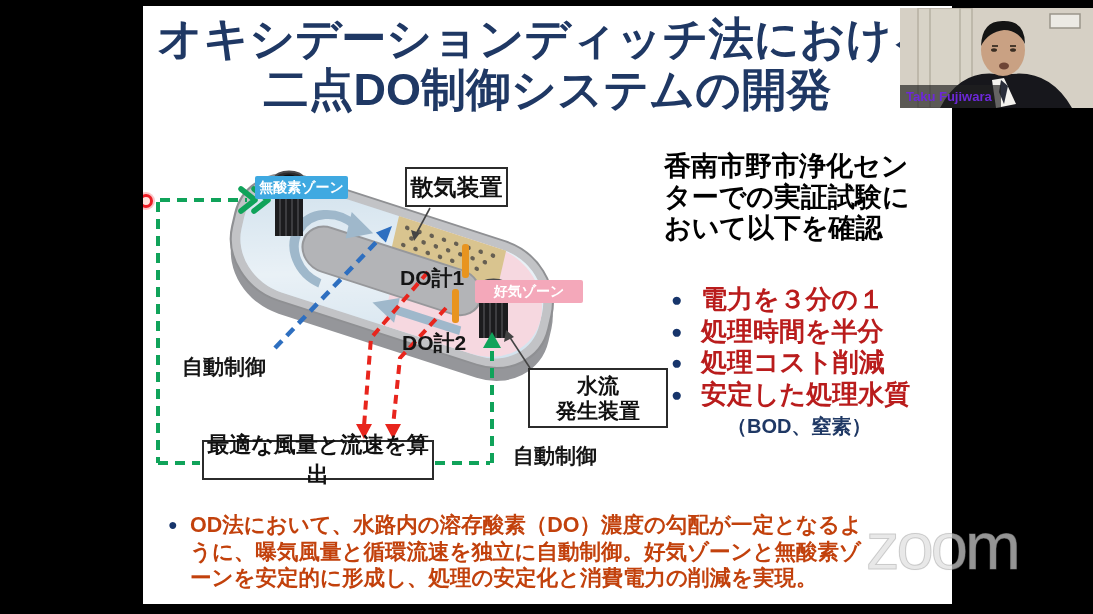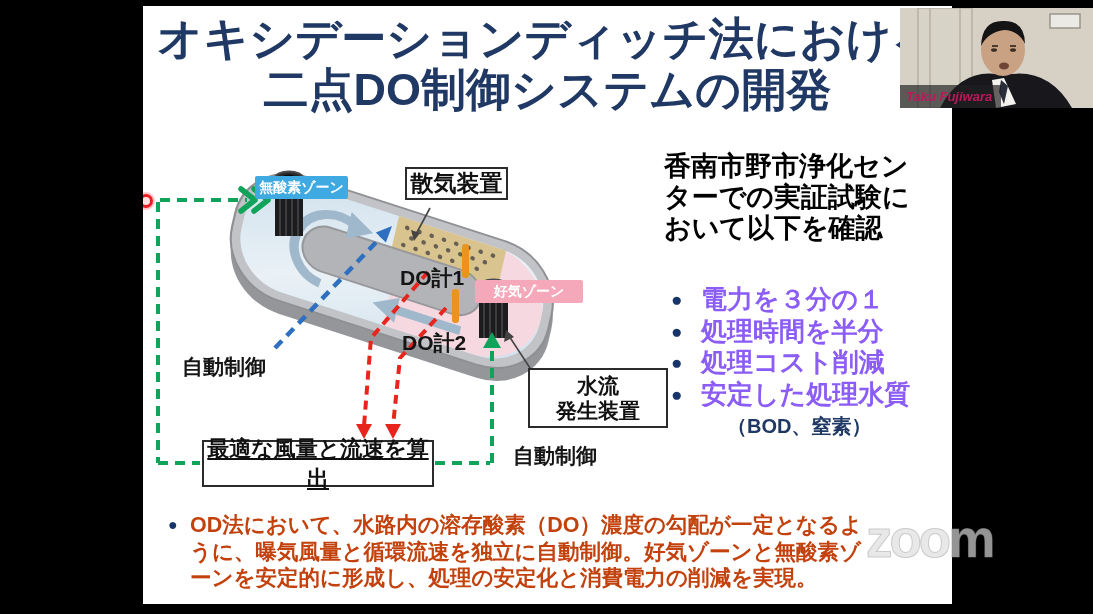--- a/index.html
+++ b/index.html
@@ -22,21 +22,21 @@
   .results-heading {
     position:absolute; left:521px; top:145px; width:290px;
     font-weight:bold; font-size:27px; line-height:31px; color:#000000;
   }
   .results-list { position:absolute; left:528px; top:279px; width:285px; }
   .bullet-row { display:flex; align-items:flex-start; height:31.5px; }
   .bullet-row .marker {
     width:30px; font-size:19px; color:#17356b; line-height:30px; flex:0 0 30px;
   }
   .bullet-row .btext {
-    font-weight:bold; font-size:26px; line-height:29px; color:#8b5cf6; white-space:nowrap;
+    font-weight:bold; font-size:26px; line-height:29px; color:#b91c1c; white-space:nowrap;
   }
   .bullet-cont {
     margin-left:56px; font-weight:bold; font-size:20px; line-height:30px; color:#1f3864; white-space:nowrap;
   }
   
   .summary { position:absolute; left:25px; top:506px; width:905px; display:flex; }
   .summary .marker { width:22px; flex:0 0 22px; font-size:16px; color:#17356b; line-height:26px; }
   .summary .slines { font-weight:bold; font-size:21.5px; line-height:26.5px; color:#c2410c; white-space:nowrap; }
   
   .zone-label {
@@ -52,27 +52,27 @@
     position:absolute; color:#151515; font-weight:bold; white-space:nowrap; z-index:3;
   }
   #diagram-svg { position:absolute; left:0; top:130px; z-index:2; }
   
   #webcam {
     position:absolute; left:900px; top:8px; width:193px; height:100px;
     z-index:5; overflow:hidden; background:#cfc9bd;
   }
   #name-tag {
     position:absolute; left:0; top:77px; height:23px; padding:0 9px 16px 6px;
-    background:rgba(32,32,32,0.68); color:#be185d; font-weight:bold;
-    font-size:13px; line-height:23px; z-index:6; white-space:nowrap;font-style:italic;
+    background:rgba(32,32,32,0.68); color:#6d28d9; font-weight:bold;
+    font-size:13px; line-height:23px; z-index:6; white-space:nowrap;
   }
   
   #watermark {
     position:absolute; left:866px; top:512px; z-index:7;
-    font-weight:bold; font-size:53px; letter-spacing:-3px; line-height:1;
+    font-weight:normal; font-size:67px; letter-spacing:-3px; line-height:1;
     color:rgba(255,255,255,0.50);
     -webkit-text-stroke:1px rgba(150,150,150,0.40);
     text-shadow:0 0 1px rgba(120,120,120,0.35);
     pointer-events:none;
   }
 </style>
 </head>
 <body>
 
 <div id="page">
@@ -209,34 +209,34 @@
 
       <g>
         <circle cx="3" cy="65" r="9" fill="rgba(237,28,36,0.25)"></circle>
         <circle cx="3" cy="65" r="5.5" fill="#ffe2dd" stroke="#ed1c24" stroke-width="3"></circle>
       </g>
     </svg>
 
     <div class="zone-label" style="left:112px; top:152px; width:93px; background:#3fa9e1;">無酸素ゾーン</div>
     <div class="zone-label" style="left:332px; top:256px; width:108px; background:#f4a8ba;">好気ゾーン</div>
 
-    <div class="dg-box" style="left:262px; top:161px; width:103px; height:33px; font-size:23px;">散気装置</div>
+    <div class="dg-box" style="left:262px; top:161px; width:103px; height:40px; font-size:23px;">散気装置</div>
 
     <div class="dg-text" style="left:257px; top:258px; font-size:21px;">DO計1</div>
     <div class="dg-text" style="left:259px; top:323px; font-size:21px;">DO計2</div>
 
     <div class="dg-text" style="left:39px; top:347px; font-size:21px;">自動制御</div>
     <div class="dg-text" style="left:370px; top:436px; font-size:21px;">自動制御</div>
 
     <div class="dg-box" style="left:385px; top:362px; width:140px; height:60px; font-size:21px; line-height:25px; flex-direction:column;">
       <div>水流</div>
       <div>発生装置</div>
     </div>
 
-    <div class="dg-box" style="left:59px; top:434px; width:232px; height:47px; font-size:22px;text-decoration:underline;">最適な風量と流速を算出</div>
+    <div class="dg-box" style="left:59px; top:434px; width:232px; height:40px; font-size:22px;">最適な風量と流速を算出</div>
 
     <div class="results-heading">
       <div>香南市野市浄化セン</div>
       <div>ターでの実証試験に</div>
       <div>おいて以下を確認</div>
     </div>
 
     <div class="results-list">
       <div class="bullet-row">
         <span class="marker">●</span>

